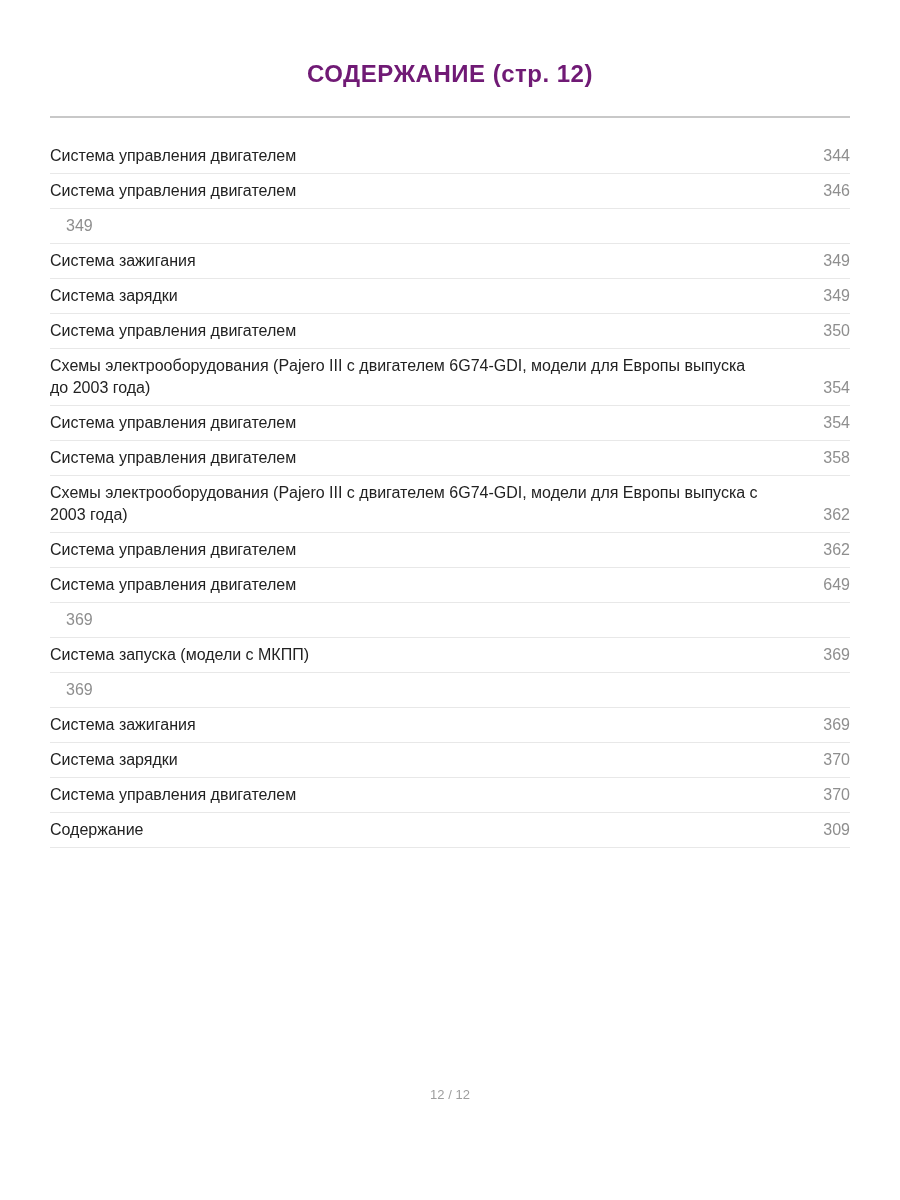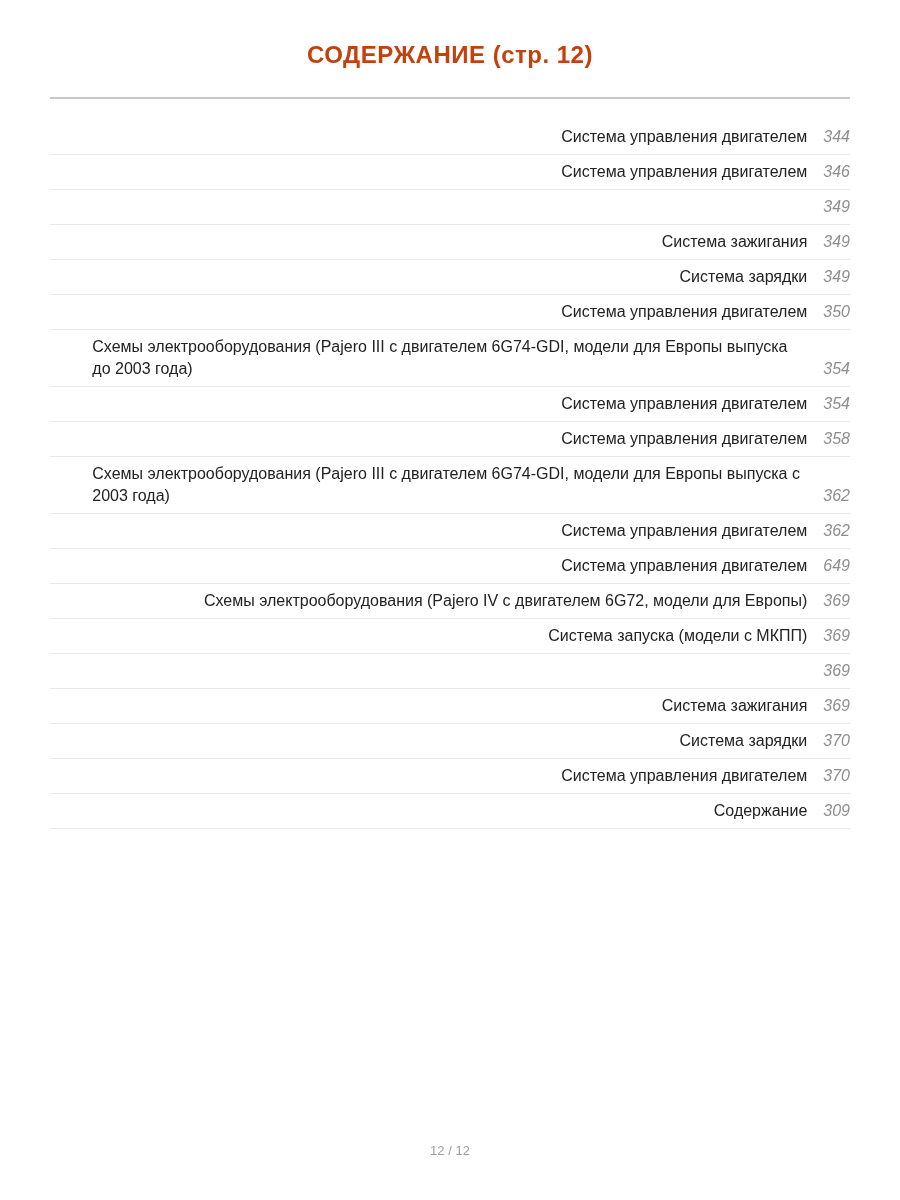--- a/index.html
+++ b/index.html
@@ -11,63 +11,62 @@
     position: relative;
     overflow: hidden;
   }
   .page {
     width: 900px;
     height: 1200px;
     padding: 0 50px;
     position: relative;
   }
   .page-title {
-    padding-top: 40px;
+    padding-top: 59px;
     text-align: center;
     font-size: 24px;
     line-height: 29px;
     font-weight: 700;
     letter-spacing: 0.5px;
-    color: #c2410c;
+    color: #701a75;
   }
   .top-divider {
     height: 2px;
     background: #c8c8c8;
     margin-top: 28px;
   }
   .toc-list {
     margin-top: 21px;
   }
   .toc-row {
     display: flex;
-    justify-content: flex-end;
+    justify-content: space-between;
     align-items: flex-end;
     padding: 6px 0;
     border-bottom: 1px solid #e8e8e8;
   }
   .toc-row-title {
     font-size: 16px;
     line-height: 22px;
     color: #222222;
     max-width: 715px;
   }
   .toc-row-page {
     font-size: 16px;
     line-height: 22px;
     color: #8e8e8e;
     margin-left: 16px;
     white-space: nowrap;
     text-align: right;
-    font-style: italic;
   }
   .page-footer {
     position: absolute;
     left: 0;
     right: 0;
-    top: 1143px;
+    top: 1087px;
     text-align: center;
     font-size: 13px;
     line-height: 16px;
     color: #9e9e9e;
   }
 </style>
 </head>
 <body>
 
 <div class="page">
@@ -130,21 +129,20 @@
     <span class="toc-row-title">Система управления двигателем</span>
     <span class="toc-row-page">362</span>
   </div>
 
   <div class="toc-row">
     <span class="toc-row-title">Система управления двигателем</span>
     <span class="toc-row-page">649</span>
   </div>
 
   <div class="toc-row">
-    <span class="toc-row-title">Схемы электрооборудования (Pajero IV с двигателем 6G72, модели для Европы)</span>
     <span class="toc-row-page">369</span>
   </div>
 
   <div class="toc-row">
     <span class="toc-row-title">Система запуска (модели с МКПП)</span>
     <span class="toc-row-page">369</span>
   </div>
 
   <div class="toc-row">
     <span class="toc-row-page">369</span>

